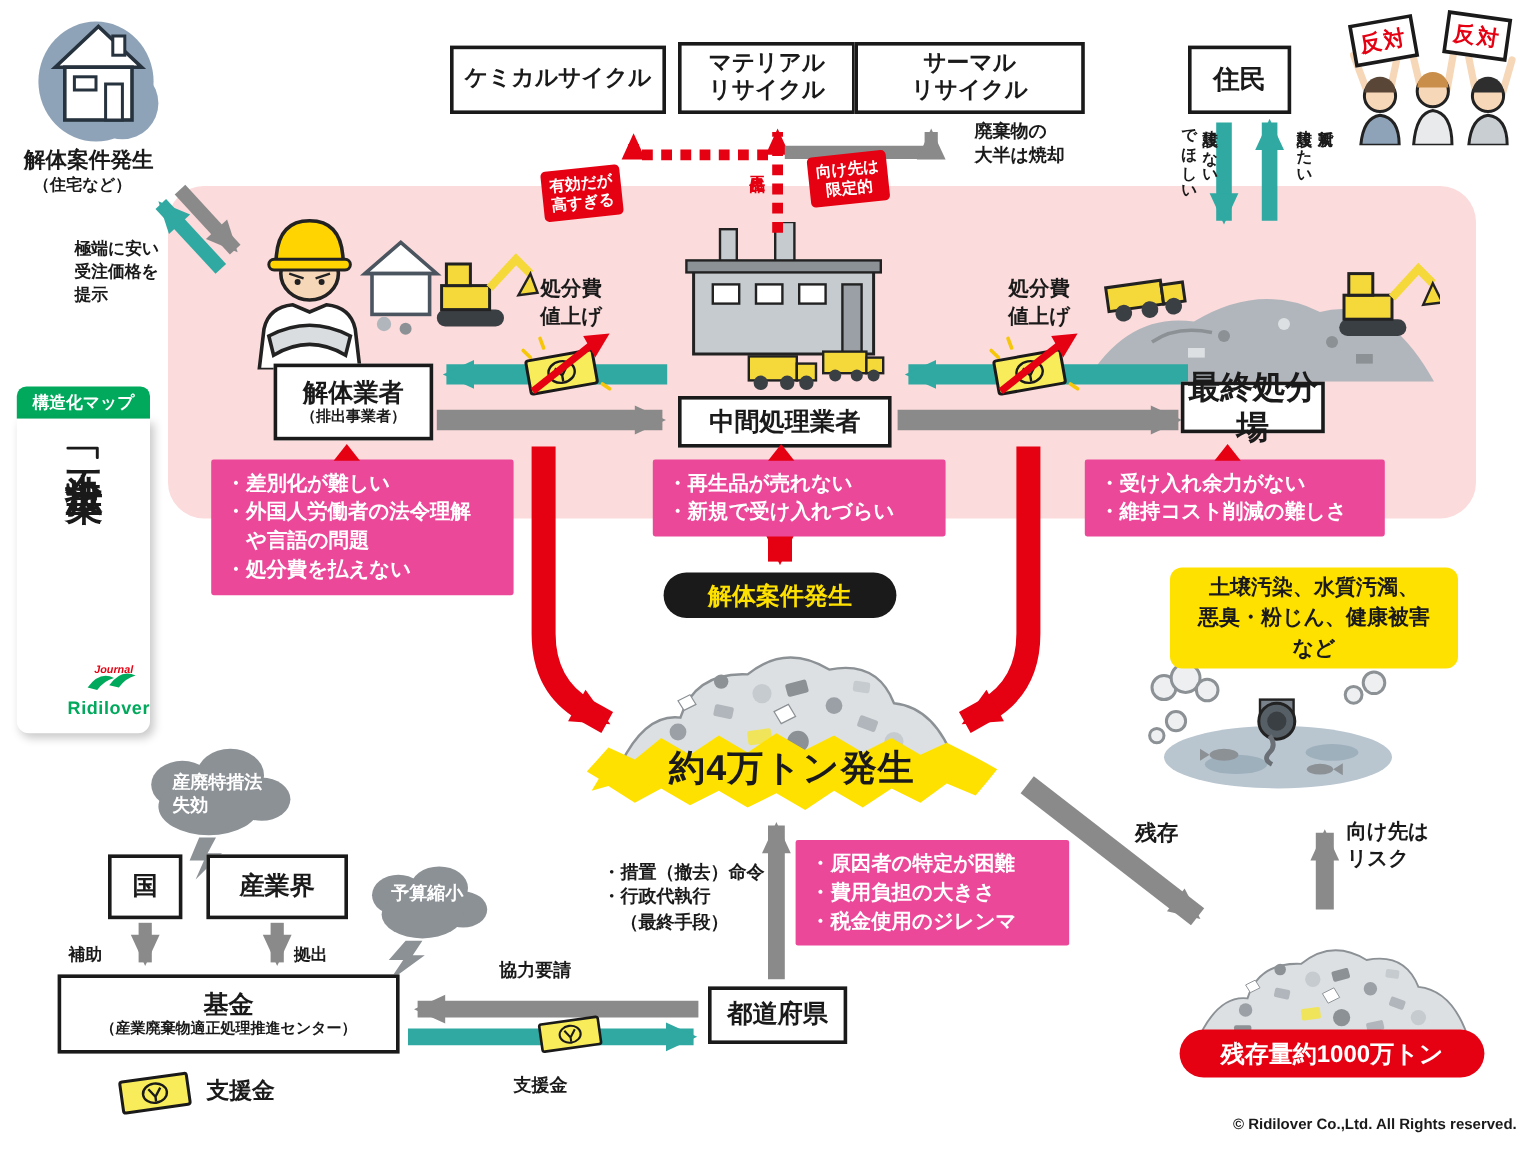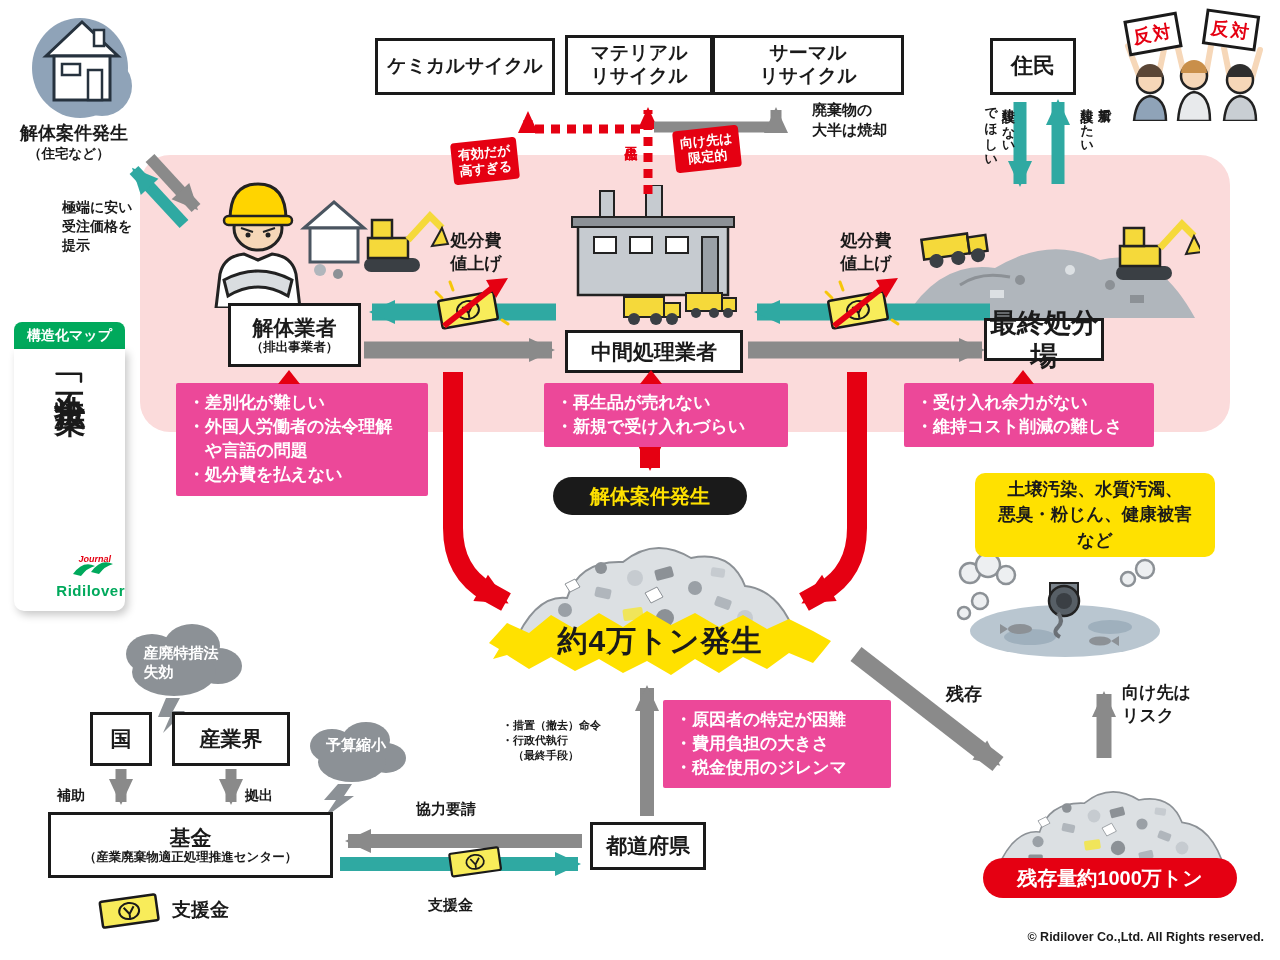--- a/index.html
+++ b/index.html
@@ -367,21 +367,21 @@
     <g transform="rotate(-8 33 20)">
       <rect x="5" y="8" width="56" height="26" rx="2" fill="#F8EC5A" stroke="#1a1a1a" stroke-width="2.5"></rect>
       <ellipse cx="33" cy="21" rx="10" ry="8" fill="none" stroke="#1a1a1a" stroke-width="2"></ellipse>
       <path d="M28,17 L33,24 L38,17 M33,24 L33,28" stroke="#1a1a1a" stroke-width="2" fill="none"></path>
     </g>
   </svg>
   <div class="lbl" style="left:428px;top:895px;font-size:15px">支援金</div>
 
   <div class="nbox abs" style="left:590px;top:822px;width:116px;height:48px;font-size:21px"><span>都道府県</span></div>
 
-  <div class="lbl" style="left:502px;top:718px;font-size:11px">・措置（撤去）命令
+  <div class="lbl" style="left:502px;top:718px;font-size:15px">・措置（撤去）命令
 ・行政代執行
 　（最終手段）</div>
 
   <div class="rbox" style="left:663px;top:700px;width:228px;font-size:17px">・原因者の特定が困難
 ・費用負担の大きさ
 ・税金使用のジレンマ</div>
 
   <div class="cardtab">構造化マップ</div>
   <div class="card">
     <div class="cardtitle">「不法投棄」</div>

